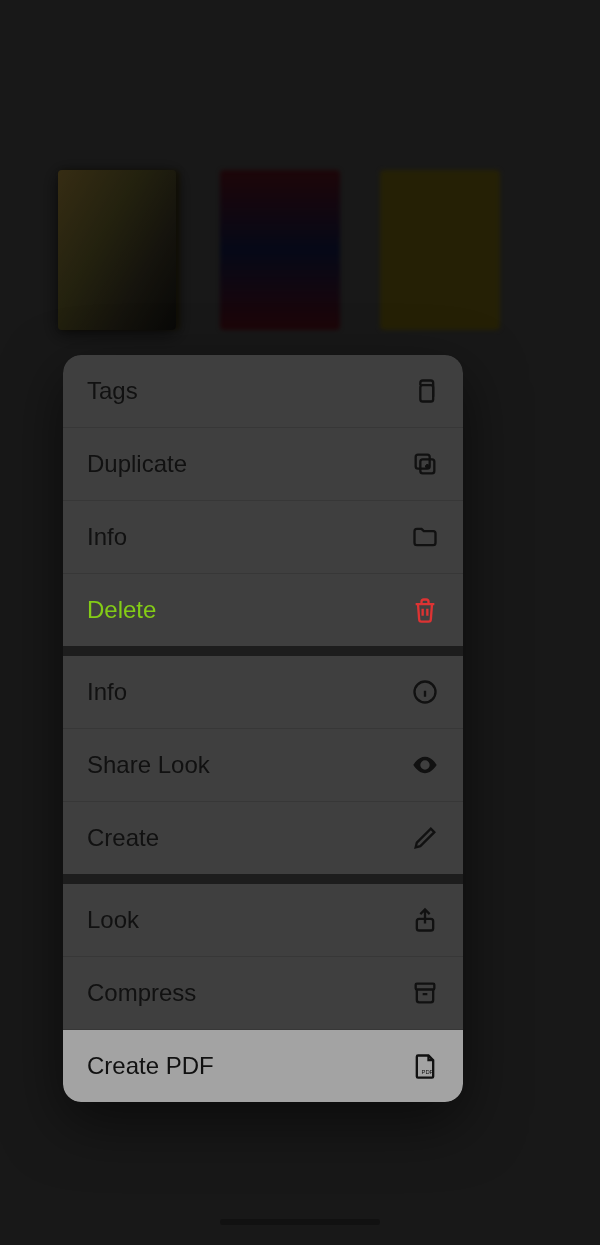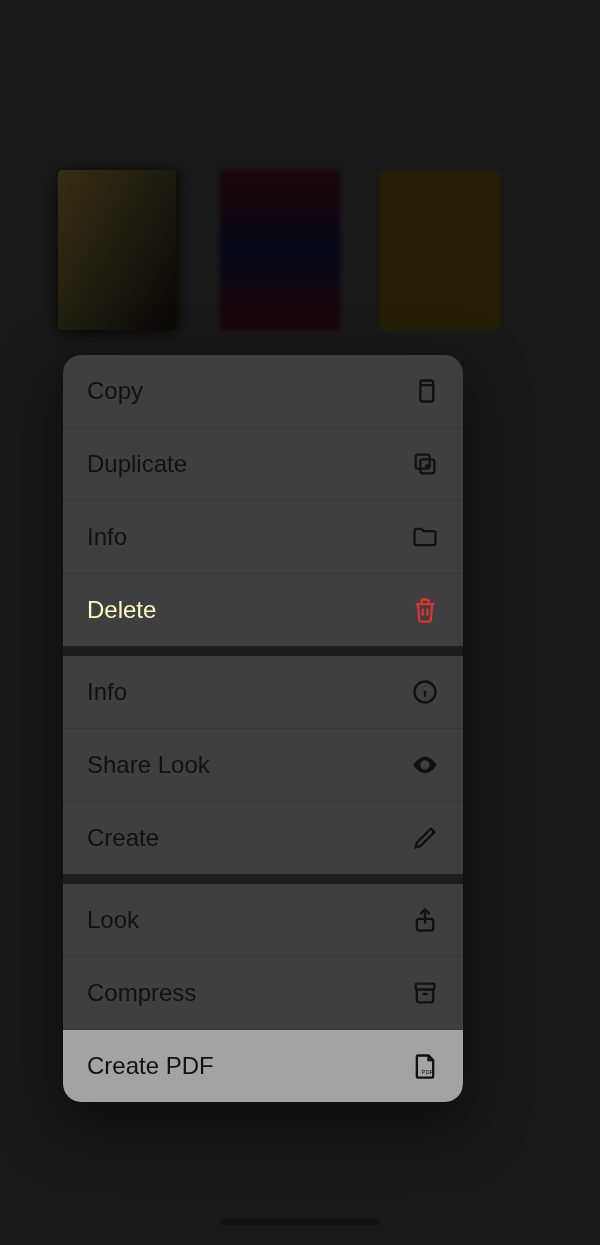--- a/index.html
+++ b/index.html
@@ -10,21 +10,21 @@
     background:linear-gradient(120deg,#5a4a20 0%,#3a3718 40%,#232015 70%,#0e0e0c 100%);
     box-shadow:0 4px 18px rgba(0,0,0,.6);filter:brightness(.6)}
   .overlay{position:absolute;inset:0;background:rgba(0,0,0,.42)}
   
   .menu{position:absolute;left:63px;top:355px;width:400px;border-radius:18px;overflow:hidden;
     box-shadow:0 20px 60px rgba(0,0,0,.55);background:transparent}
   .group{background:rgba(120,120,120,.42);backdrop-filter:blur(2px)}
   .item{display:flex;align-items:center;justify-content:space-between;height:72px;padding:0 24px;
     font-size:24px;color:#111;border-bottom:1px solid rgba(0,0,0,.12);cursor:default}
   .item:last-child{border-bottom:none}
-  .item.danger{color:#fef9c3}
+  .item.danger{color:#84cc16}
   .item svg{width:28px;height:28px;flex:0 0 28px}
   .sep{height:10px;background:rgba(40,40,40,.35)}
   .item.highlight{background:#a3a3a3}
   .home-ind{position:absolute;left:50%;bottom:20px;transform:translateX(-50%);
     width:160px;height:6px;border-radius:3px;background:#111}
 </style>
 </head>
 <body>
 
 <div class="bg">
@@ -35,21 +35,21 @@
   </div>
 </div>
 <div class="overlay"></div>
 
 <div class="sel-thumb"></div>
 
 <div class="menu">
 
   <div class="group">
     <div class="item">
-      <span>Copy</span>
+      <span>Tags</span>
       <svg viewBox="0 0 24 24" fill="none" stroke="#111" stroke-width="2">
         <rect x="8" y="7" width="11" height="14" rx="2"></rect>
           <path d="M8 7V5a2 2 0 0 1 2-2h7a2 2 0 0 1 2 2v12"></path>
       </svg>
     </div>
     <div class="item">
       <span>Duplicate</span>
       <svg viewBox="0 0 24 24" fill="none" stroke="#111" stroke-width="2">
         <rect x="4" y="4" width="12" height="12" rx="2"></rect>
           <rect x="8" y="8" width="12" height="12" rx="2"></rect>

